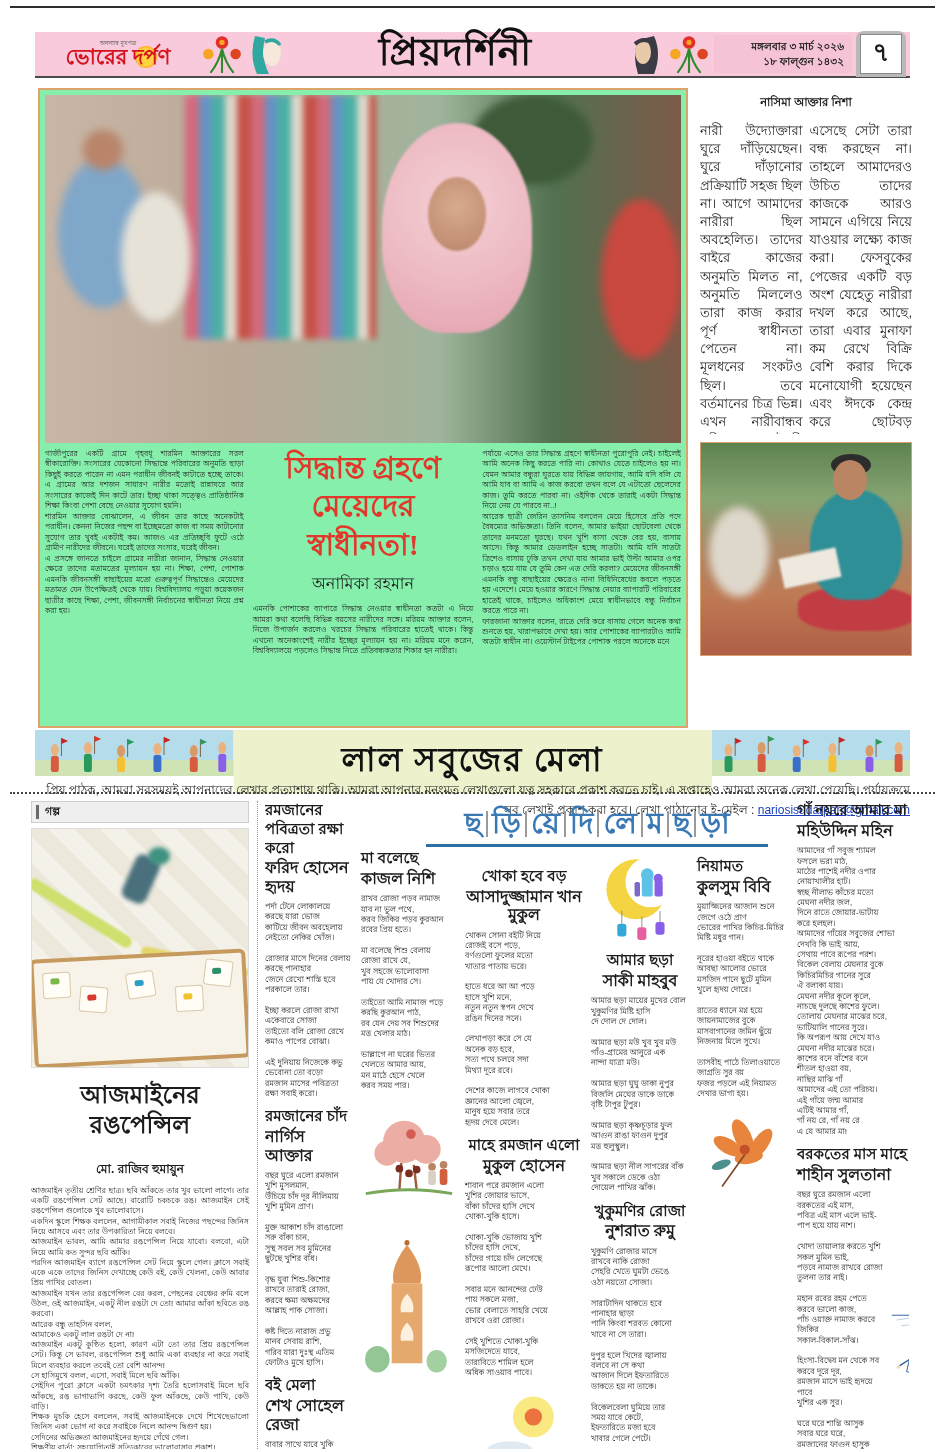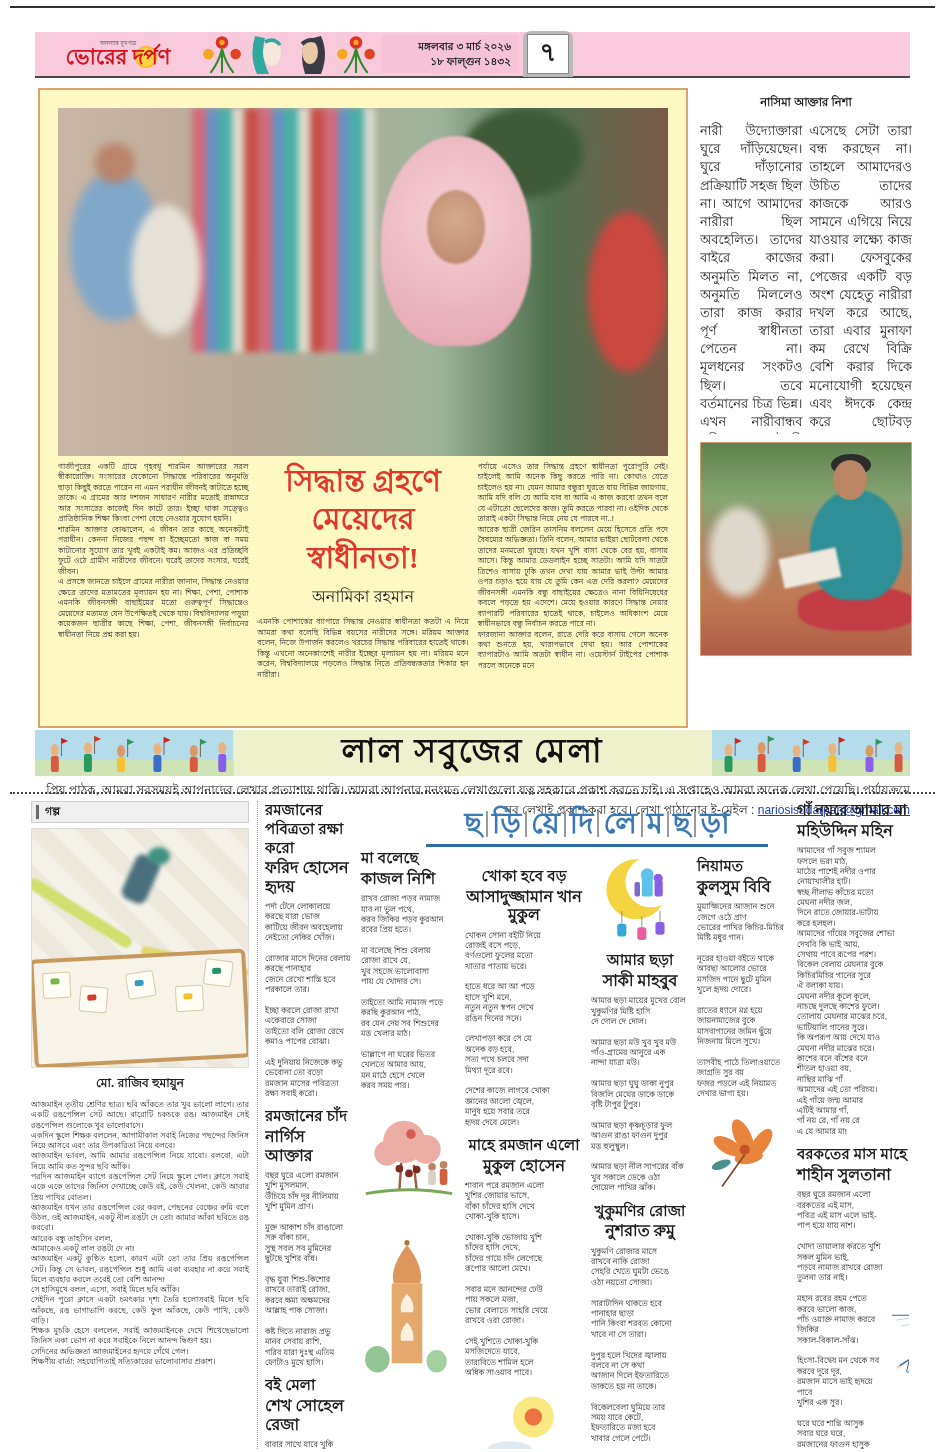--- a/index.html
+++ b/index.html
@@ -22,21 +22,21 @@
                font-family:"Liberation Serif","DejaVu Serif",serif;letter-spacing:1px;}
   .date-box{width:138px;height:38px;background:#f6c3d6;text-align:right;padding:4px 8px 0 0;box-sizing:border-box;
             font-size:10.5px;font-weight:bold;color:#222;line-height:1.45;}
   .page-tab{width:50px;height:46px;background:#b9b9b9;border-radius:8px 8px 0 0;display:flex;align-items:center;
             justify-content:center;}
   .page-num{background:#fff;border:1px solid #888;width:40px;height:38px;display:flex;align-items:center;
             justify-content:center;font-size:26px;font-weight:bold;}
 
   
   .main-article{position:absolute;left:38px;top:88px;width:650px;height:640px;border:2px solid #dca36b;
-                background:#fef9c3;padding:18px;box-sizing:border-box;}
+                background:#86efac;padding:5px;box-sizing:border-box;}
   .main-photo{position:relative;height:348px;overflow:hidden;
      background:linear-gradient(90deg,#c9b6a6 0%,#bba998 30%,#9fb49c 62%,#51714f 80%,#7d5a4a 100%);}
   .blob{position:absolute;border-radius:50%;filter:blur(4px);}
   .fabric{position:absolute;left:22%;top:0;width:30%;height:70%;filter:blur(3px);opacity:.9;
      background:repeating-linear-gradient(90deg,#d4647a 0 14px,#5f8fc9 14px 26px,#3fb0a8 26px 40px,#e3dfd2 40px 52px,#c9483f 52px 66px);}
   .veil{position:absolute;left:53%;top:8%;width:150px;height:210px;border-radius:50% 50% 42% 42%;
      background:radial-gradient(circle at 50% 38%,#f4cfd4 0%,#edb9c2 55%,#e3a3b0 100%);filter:blur(1px);}
   .veil-face{position:absolute;left:50%;top:26%;transform:translateX(-50%);width:58px;height:74px;border-radius:50%;
      background:radial-gradient(circle at 50% 40%,#d8ab8d,#b9846a);}
   .main-cols{display:flex;gap:9px;margin-top:6px;height:272px;overflow:hidden;}
@@ -58,21 +58,21 @@
      background:linear-gradient(180deg,#5e824f 0%,#86a573 26%,#a98a68 48%,#bf7a54 72%,#b05e46 100%);}
   .sew-body{position:absolute;left:52%;top:22%;width:92px;height:110px;border-radius:48% 48% 40% 40%;
      background:#2f8f96;filter:blur(1px);}
   .sew-head{position:absolute;left:63%;top:8%;width:34px;height:40px;border-radius:50%;background:#b98562;}
   .sew-hair{position:absolute;left:62%;top:5%;width:40px;height:22px;border-radius:50%;background:#2c2c2c;}
   .sew-pants{position:absolute;left:46%;top:68%;width:120px;height:44px;border-radius:40%;
      background:#c23c44;filter:blur(1px);}
   .sew-cloth{position:absolute;left:38%;top:52%;width:58px;height:30px;background:#eee8df;transform:rotate(-12deg);filter:blur(1px);}
 
   
-  .banner{position:absolute;left:35px;top:730px;width:875px;height:46px;display:flex;}
+  .banner{position:absolute;left:35px;top:730px;width:875px;height:64px;display:flex;}
   .kids-strip{flex:1;height:46px;}
   .kids-strip svg{width:100%;height:100%;display:block;}
   .banner-title-box{width:478px;background:#edf2cc;display:flex;align-items:center;justify-content:center;}
   .banner-title{font-size:33px;font-weight:bold;color:#111;letter-spacing:2px;
                 font-family:"Liberation Serif","DejaVu Serif",serif;}
 
   
   .notice{position:absolute;left:35px;top:781px;width:875px;text-align:right;font-size:12px;color:#222;}
   .notice a{color:#1a3fbf;text-decoration:underline;cursor:pointer;}
   .dotline{position:absolute;left:10px;top:792px;right:10px;border-bottom:2px dotted #444;}
@@ -142,20 +142,21 @@
         <circle cx="20" cy="9" r="2.5" fill="#f5a623"></circle>
       <circle cx="7" cy="20" r="5" fill="#f5a623"></circle>
         <circle cx="33" cy="20" r="5" fill="#d42"></circle>
       <path d="M20 15 Q17 28 9 38 M20 15 Q23 28 31 38 M20 15 V38" stroke="#2e8b2e" stroke-width="2" fill="none"></path>
     </svg>
     <svg class="facesvg" viewBox="0 0 40 44">
       <path d="M8 4 Q2 24 10 42 L22 42 Q13 24 18 6 Z" fill="#2fa8a0"></path>
       <ellipse cx="25" cy="21" rx="9" ry="13" fill="#f7e8dc"></ellipse>
       <path d="M18 10 Q27 5 33 13" stroke="#2fa8a0" stroke-width="3.5" fill="none"></path>
     </svg>
+    <div class="paper-title">প্রিয়দর্শিনী</div>
     <svg class="facesvg" viewBox="0 0 40 44">
       <path d="M30 4 Q38 22 30 42 L14 42 Q8 24 14 8 Z" fill="#3b3b46"></path>
       <ellipse cx="19" cy="20" rx="8" ry="12" fill="#e8c9a8"></ellipse>
       <path d="M11 12 Q20 4 29 12" stroke="#3b3b46" stroke-width="4" fill="none"></path>
     </svg>
     <svg class="motif" viewBox="0 0 40 40">
       <circle cx="20" cy="9" r="6" fill="#e03028"></circle>
         <circle cx="20" cy="9" r="2.5" fill="#f5a623"></circle>
       <circle cx="7" cy="20" r="5" fill="#f5a623"></circle>
         <circle cx="33" cy="20" r="5" fill="#d42"></circle>
@@ -323,20 +324,21 @@
           <div class="pz" style="left:92px;top:14px;transform:rotate(-6deg);"></div>
           <div class="pz" style="left:140px;top:30px;"></div>
           <div class="pz" style="left:170px;top:6px;transform:rotate(10deg);"></div>
           <div class="speck" style="left:16px;top:16px;background:#7ab648;"></div>
           <div class="speck" style="left:52px;top:34px;background:#d63a2e;"></div>
           <div class="speck" style="left:100px;top:22px;background:#2f9ec4;"></div>
           <div class="speck" style="left:148px;top:38px;background:#f0c22e;"></div>
           <div class="speck" style="left:178px;top:14px;background:#2a8f6b;"></div>
         </div>
       </div>
+      <h2 class="story-title">আজমাইনের রঙপেন্সিল</h2>
       <div class="story-author">মো. রাজিব হুমায়ুন</div>
       <div class="story-body">আজমাইন তৃতীয় শ্রেণির ছাত্র। ছবি আঁকতে তার খুব ভালো লাগে। তার একটি রঙপেন্সিল সেট আছে। বারোটি চকচকে রঙ। আজমাইন সেই রঙপেন্সিল গুলোকে খুব ভালোবাসে।
 একদিন স্কুলে শিক্ষক বললেন, আগামীকাল সবাই নিজের পছন্দের জিনিস নিয়ে আসবে এবং তার উপকারিতা নিয়ে বলবে।
 আজমাইন ভাবল, আমি আমার রঙপেন্সিল নিয়ে যাবো। বলবো, এটা নিয়ে আমি কত সুন্দর ছবি আঁকি।
 পরদিন আজমাইন ব্যাগে রঙপেন্সিল সেট নিয়ে স্কুলে গেল। ক্লাসে সবাই একে একে তাদের জিনিস দেখাচ্ছে কেউ বই, কেউ খেলনা, কেউ আবার প্রিয় পাখির বোতল।
 আজমাইন যখন তার রঙপেন্সিল বের করল, পেছনের বেঞ্চের রুমি বলে উঠল, ওই আজমাইন, একটু নীল রঙটা দে তো! আমার আঁকা ছবিতে রঙ করবো।
 আরেক বন্ধু তাহসিন বলল,
 আমাকেও একটু লাল রঙটা দে না!
 আজমাইন একটু কুণ্ঠিত হলো, কারণ এটা তো তার প্রিয় রঙপেন্সিল সেট। কিন্তু সে ভাবল, রঙপেন্সিল শুধু আমি একা ব্যবহার না করে সবাই মিলে ব্যবহার করলে তবেই তো বেশি আনন্দ!
 সে হাসিমুখে বলল, এসো, সবাই মিলে ছবি আঁকি।

